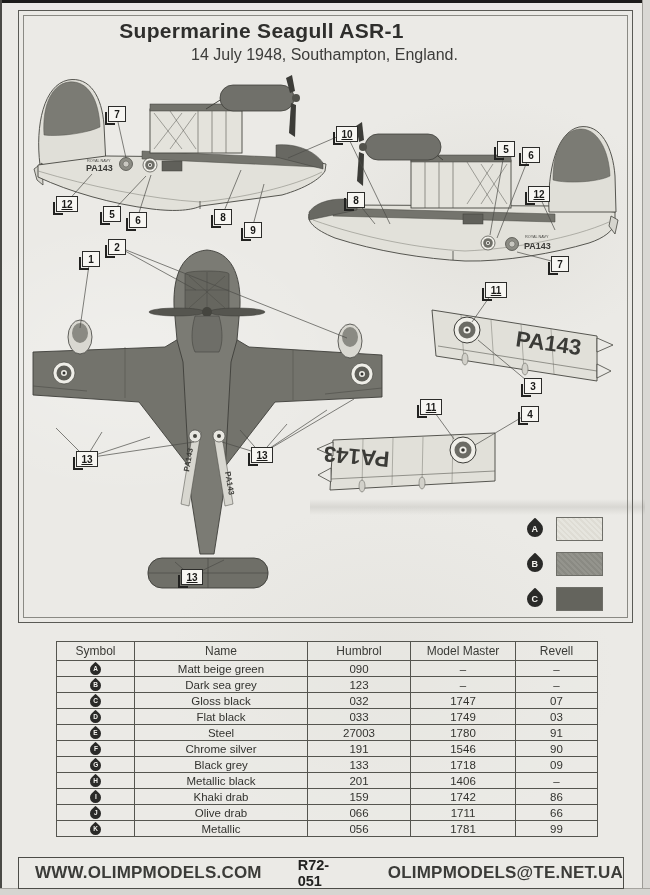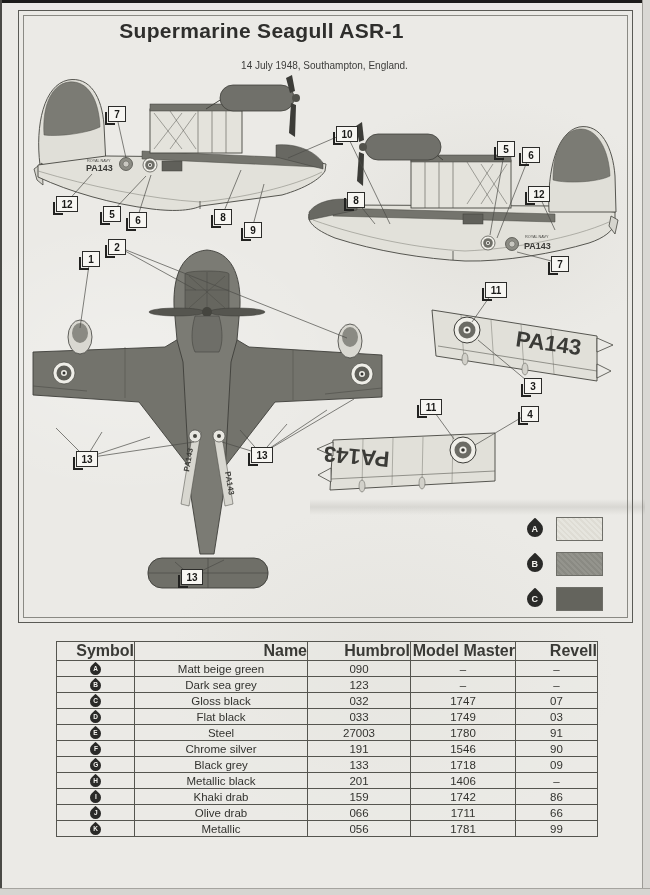--- a/index.html
+++ b/index.html
@@ -11,46 +11,46 @@
         radial-gradient(ellipse 320px 240px at 60% 75%, rgba(215,213,206,.30), transparent 70%),
         #ebeae6;overflow:hidden;}
   .scan-top{position:absolute;left:0;top:0;width:100%;height:3px;background:#1c1c1a;}
   .scan-left{position:absolute;left:0;top:0;width:2px;height:100%;background:#4a4a46;}
   .scan-right{position:absolute;right:0;top:0;width:7px;height:100%;background:#d9d8d4;border-left:1px solid #9c9b96;}
   .scan-bottom{position:absolute;left:0;bottom:0;width:100%;height:6px;background:#d6d5d1;border-top:1px solid #a5a49f;}
   .frame{position:absolute;left:18px;top:10px;width:613px;height:611px;border:1px solid #5a5a55;}
   .frame-inner{position:absolute;left:4px;top:4px;right:4px;bottom:4px;border:1px solid #8a8a84;}
   .title{position:absolute;left:18px;top:19px;width:487px;text-align:center;
          font-size:21px;font-weight:bold;color:#2e2e2c;letter-spacing:.3px;}
-  .subtitle{position:absolute;left:18px;top:60px;width:613px;text-align:center;
-         font-size:10px;color:#3c3c3a;}
+  .subtitle{position:absolute;left:18px;top:46px;width:613px;text-align:center;
+         font-size:16px;color:#3c3c3a;}
   svg{position:absolute;overflow:visible;}
   .lines{left:0;top:0;pointer-events:none;z-index:3;}
   .co{position:absolute;z-index:5;width:16px;height:14px;background:#f7f6f2;border:1px solid #2c2c2a;
       display:flex;align-items:center;justify-content:center;
       font-size:10px;font-weight:bold;color:#1b1b19;}
-  .co.w{width:20px;}
+  .co.w{width:20px;text-decoration:underline;}
   .co::before{content:"";position:absolute;left:-4px;bottom:-4px;width:8px;height:11px;
       border-left:2px solid #222220;border-bottom:2px solid #222220;}
   .legend{position:absolute;left:527px;top:518px;z-index:4;}
   .legend-row{display:flex;align-items:center;margin-bottom:13px;height:22px;}
   .drop{display:inline-flex;align-items:center;justify-content:center;background:#2a2a28;
         border-radius:6% 50% 50% 50%;transform:rotate(45deg);}
   .drop i{transform:rotate(-45deg);font-style:normal;color:#f4f3ef;font-weight:bold;line-height:1;}
   .legend-drop{width:16px;height:16px;margin-right:13px;}
   .legend-drop i{font-size:9px;}
   .swatch{width:45px;height:22px;border:1px solid #6e6e68;}
   .swatch-a{background:repeating-linear-gradient(45deg,#e6e5de 0 2px,#dedcd4 2px 4px);}
   .swatch-b{background:repeating-linear-gradient(45deg,#94948d 0 2px,#8a8a83 2px 4px);}
   .swatch-c{background:#64645d;}
   table.paint{position:absolute;left:56px;top:641px;width:541px;border-collapse:collapse;
         table-layout:fixed;z-index:4;font-size:11.5px;color:#33332f;}
   table.paint th,table.paint td{border:1px solid #55554f;text-align:center;padding:0;height:15px;
         overflow:hidden;white-space:nowrap;background:rgba(235,234,230,.4);}
-  table.paint th{height:18px;font-weight:bold;font-size:16px;color:#3a3a36;text-align:right;}
+  table.paint th{height:18px;font-weight:normal;font-size:12px;color:#3a3a36;}
   td.name{text-align:left;padding-left:38px;}
   .tdrop{width:11px;height:11px;margin:0 auto;}
   .tdrop i{font-size:6.5px;}
   .footer{position:absolute;left:18px;top:857px;width:604px;height:30px;border:1px solid #4c4c47;
         display:flex;align-items:center;font-size:17px;color:#3b3b38;z-index:4;background:rgba(235,234,230,.5);}
   .fw{margin-left:16px;font-weight:bold;letter-spacing:.2px;}
   .fk{margin-left:36px;font-weight:bold;font-size:14.5px;color:#222220;}
   .fe{margin-left:38px;font-weight:bold;letter-spacing:.2px;}
   .crease{position:absolute;left:310px;top:499px;width:335px;height:16px;
         background:linear-gradient(180deg,transparent,rgba(130,128,122,.18),transparent);z-index:1;}
@@ -499,18 +499,23 @@
               <i>K</i>
             </span></td>
           <td class="name">Metallic</td>
           <td>056</td>
           <td>1781</td>
           <td>99</td>
         </tr>
     </tbody>
   </table>
 
+  <div class="footer">
+    <span class="fw">WWW.OLIMPMODELS.COM</span>
+    <span class="fk">R72-051</span>
+    <span class="fe">OLIMPMODELS@TE.NET.UA</span>
+  </div>
 
   <div class="scan-top"></div>
   <div class="scan-left"></div>
   <div class="scan-right"></div>
   <div class="scan-bottom"></div>
 </div>
 
 </body></html>

